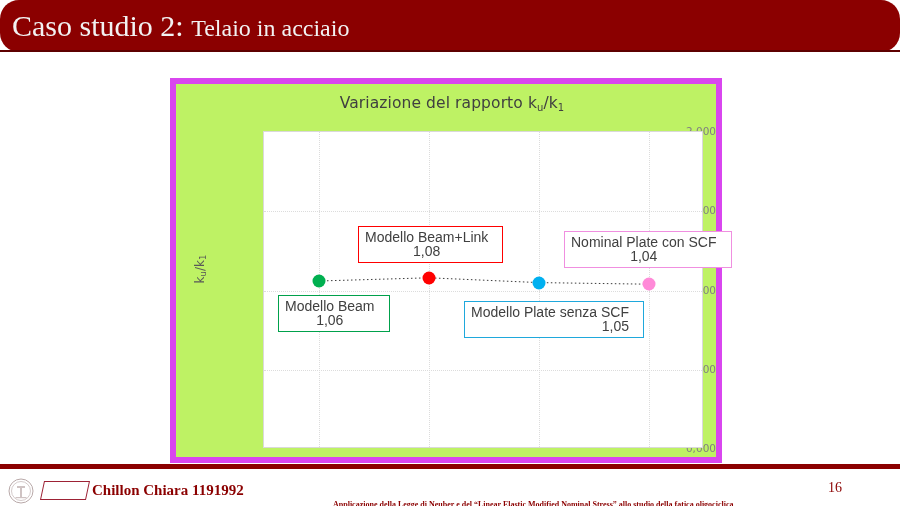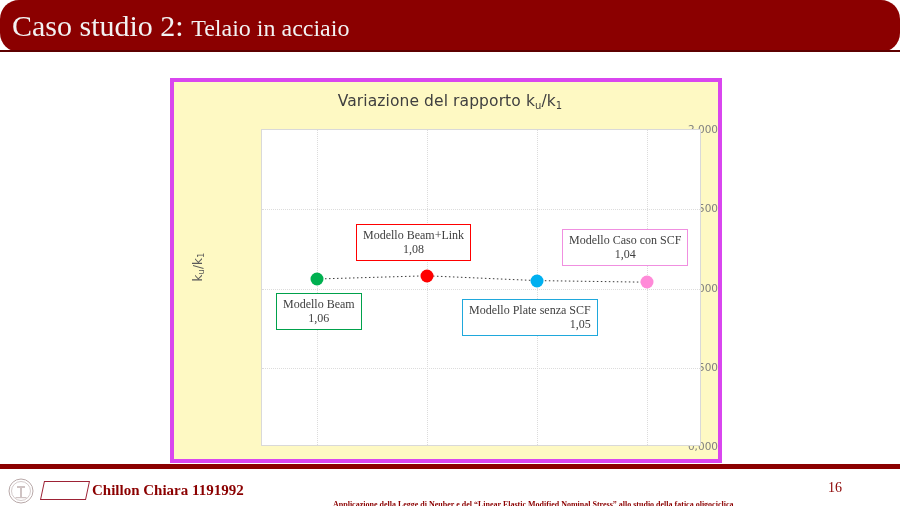--- a/index.html
+++ b/index.html
@@ -47,22 +47,22 @@
     font-size: 24px;
   }
 
   
   #chart-frame {
     position: absolute;
     left: 170px;
     top: 78px;
     width: 552px;
     height: 385px;
-    background: #fef9c3;
-    border: 4px solid #d946ef;
+    background: #bef264;
+    border: 6px solid #d946ef;
     box-sizing: border-box;
   }
 
   #chart-title {
     position: absolute;
     left: 0;
     top: 10px;
     width: 552px;
     text-align: center;
     font-size: 15.5px;
@@ -151,25 +151,25 @@
     transform: translate(-50%, -50%);
   }
 
   
   .callout {
     position: absolute;
     background: #ffffff;
     border: 1.6px solid #000;
     box-sizing: border-box;
     text-align: center;
-    font-size: 12px;
+    font-size: 14px;
     line-height: 14px;
     color: #404040;
-    font-family: Liberation Serif, serif;
-    padding: 3px 6px 4px 6px;
+    font-family: Liberation Sans, sans-serif;
+    padding: 3px 14px 4px 6px;
     white-space: nowrap;
   }
   .callout .val { display: block; }
 
   
   #footer-rule {
     position: absolute;
     left: 0;
     top: 464px;
     width: 900px;
@@ -300,21 +300,21 @@
       <span>Modello Beam+Link</span>
       <span class="val">1,08</span>
     </div>
 
     <div class="callout" style="left:200px; top:169px; border-color:#1FA8DC;text-align:right;">
       <span>Modello Plate senza SCF</span>
       <span class="val">1,05</span>
     </div>
 
     <div class="callout" style="left:300px; top:99px; border-color:#F08FE0;">
-      <span>Modello Caso con SCF</span>
+      <span>Nominal Plate con SCF</span>
       <span class="val">1,04</span>
     </div>
   </div>
 </div>
 
 <div id="footer-rule"></div>
 <div id="footer"></div>
 
 <svg id="uni-seal" viewBox="0 0 26 26">
   <circle cx="13" cy="13" r="12" fill="none" stroke="#b9a9a9" stroke-width="1"></circle>

